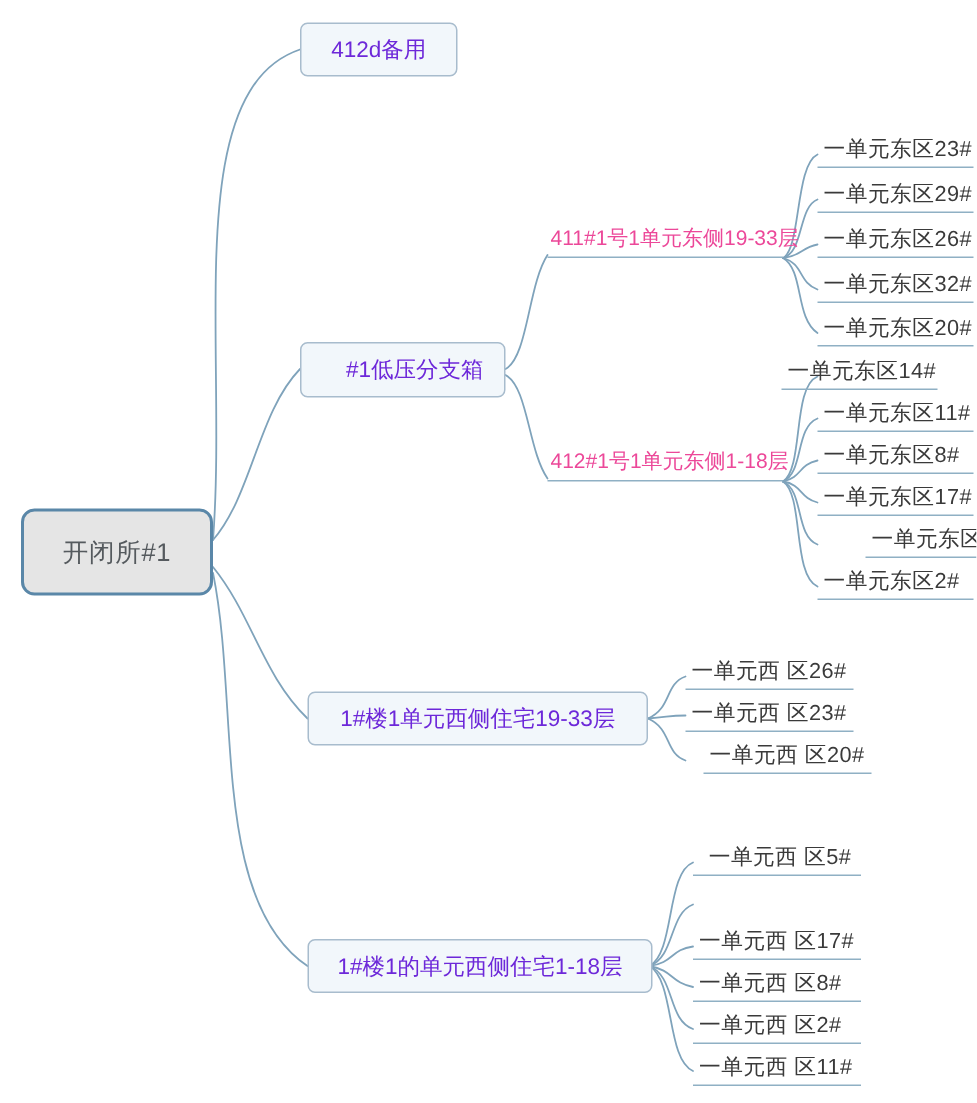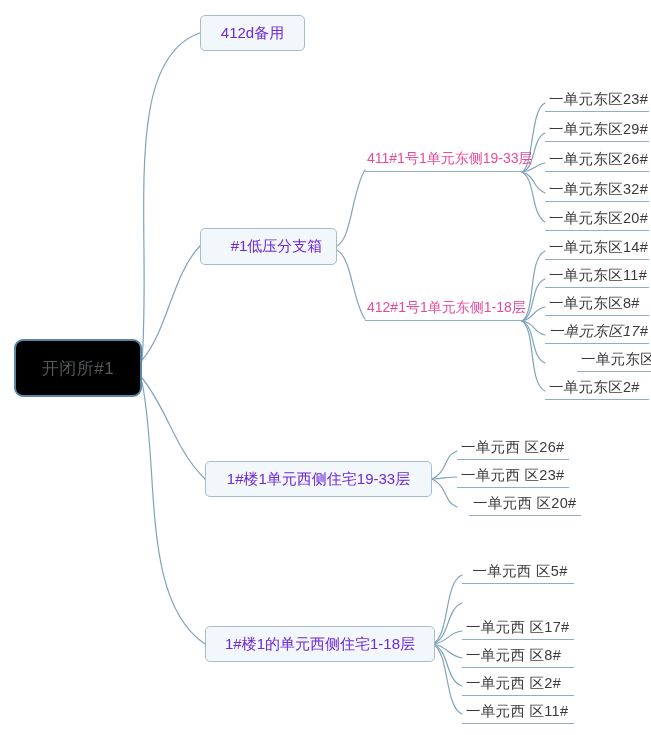--- a/index.html
+++ b/index.html
@@ -32,21 +32,21 @@
     display: flex;
     align-items: center;
     justify-content: center;
     white-space: nowrap;
     color: #3a3a3a;
   }
   
   .node.root {
     border: 2px solid #5a87a8;
     border-radius: 9px;
-    background: #000000;
+    background: #e5e5e5;
     font-size: 17px;
     color: #555a5e;
     letter-spacing: 0.5px;
   }
   
   .node.box {
     border: 1px solid #a8bccd;
     border-radius: 5px;
     background: #f2f7fb;
     font-size: 15px;
@@ -148,30 +148,30 @@
     <span>一单元东区32#</span>
   </div>
   <div class="node leaf" style="left:545px; top:207px; width:104px; height:24px;">
     <span>一单元东区20#</span>
   </div>
 
   <div class="node uline" style="left:365px; top:297px; width:157px; height:24px;">
     <span>412#1号1单元东侧1-18层</span>
   </div>
 
-  <div class="node leaf" style="left:545px; top:236px; width:104px; height:24px;">
+  <div class="node leaf" style="left:521px; top:236px; width:104px; height:24px;">
     <span>一单元东区14#</span>
   </div>
   <div class="node leaf" style="left:545px; top:264px; width:104px; height:24px;">
     <span>一单元东区11#</span>
   </div>
   <div class="node leaf" style="left:545px; top:292px; width:104px; height:24px;">
     <span>一单元东区8#</span>
   </div>
-  <div class="node leaf" style="left:545px; top:320px; width:104px; height:24px;font-style:italic;">
+  <div class="node leaf" style="left:545px; top:320px; width:104px; height:24px;">
     <span>一单元东区17#</span>
   </div>
   <div class="node leaf" style="left:577px; top:348px; width:104px; height:24px;">
     <span>一单元东区5#</span>
   </div>
   <div class="node leaf" style="left:545px; top:376px; width:104px; height:24px;">
     <span>一单元东区2#</span>
   </div>
 
   <div class="node box" style="left:205px; top:461px; width:227px; height:36px;">

